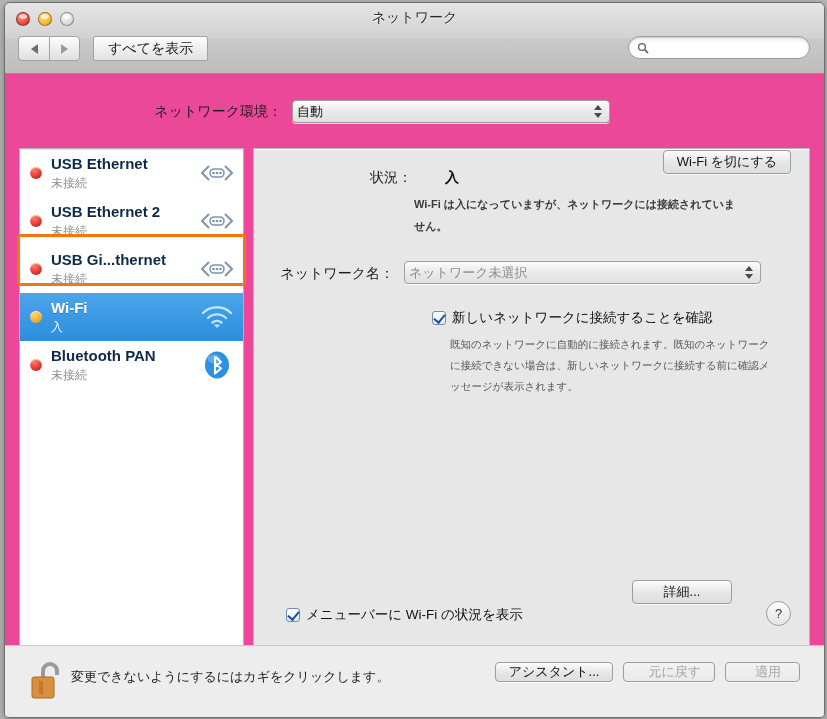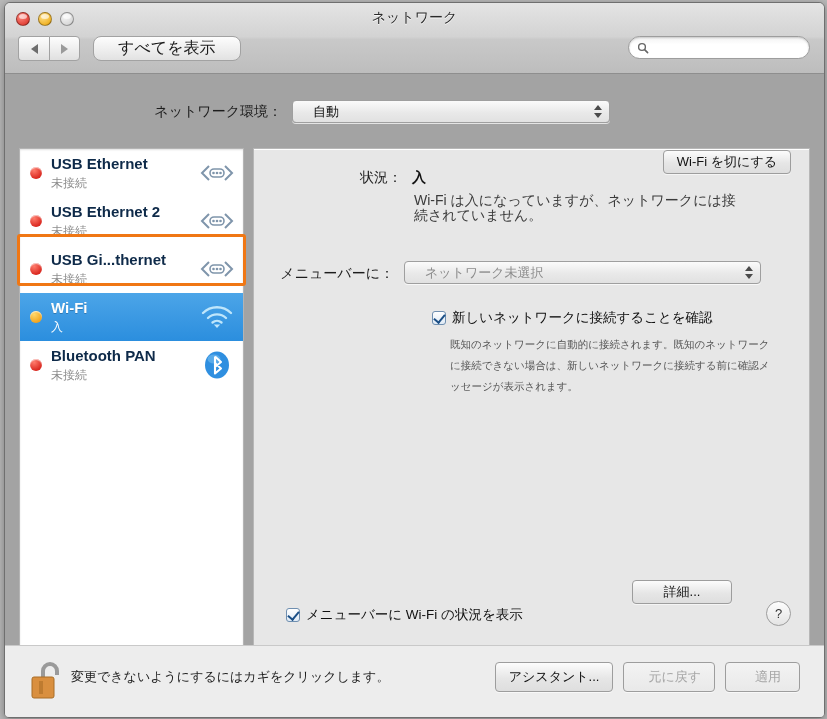--- a/index.html
+++ b/index.html
@@ -99,26 +99,26 @@
     border-bottom: 5px solid transparent;
   }
   .tri.left  { border-right: 7px solid #6d6d6d; }
   .tri.right { border-left: 7px solid #9a9a9a; }
 
   .showall {
     position: absolute;
     left: 88px;
     top: 33px;
     height: 25px;
-    padding: 0 24px;
+    padding: 0 14px;
     box-sizing: border-box;
     background: linear-gradient(to bottom, #fdfdfd, #e2e2e2);
     border: 1px solid #a2a2a2;
-    border-radius: 8px;
-    font-size: 16px;
+    border-radius: 2px;
+    font-size: 14px;
     color: #1b1b1b;
     display: flex;
     align-items: center;
   }
 
   .searchfield {
     position: absolute;
     right: 14px;
     top: 33px;
     width: 182px;
@@ -140,21 +140,21 @@
     font-family: inherit;
     width: 140px;
     margin-left: 4px;
     color: #333;
   }
 
   
   .content {
     position: relative;
     height: 643px;
-    background: #a3a3a3;
+    background: #ec4899;
   }
 
   .loc-row {
     position: absolute;
     left: 0; top: 26px;
     width: 100%;
     display: flex;
     align-items: center;
   }
   .loc-label {
@@ -169,21 +169,21 @@
     width: 318px;
     height: 23px;
     box-sizing: border-box;
     background: linear-gradient(to bottom, #fbfbfb, #e9e9e9 55%, #e1e1e1);
     border: 1px solid #9f9f9f;
     border-radius: 4px;
     box-shadow: 0 1px 0 rgba(255,255,255,.7);
     display: flex;
     align-items: center;
     position: relative;
-    padding-left: 20px;
+    padding-left: 4px;
     font-size: 13px;
     color: #111;
   }
   .popup .steppers {
     position: absolute;
     right: 7px;
     top: 4px;
     display: flex;
     flex-direction: column;
     gap: 3px;
@@ -316,24 +316,25 @@
     font-size: 13px;
     color: #111;
     display: inline-flex;
     align-items: center;
     justify-content: center;
     box-shadow: 0 1px 0 rgba(255,255,255,.6);
   }
   .pill-btn.disabled { color: #a6a6a6; background: linear-gradient(to bottom,#f3f3f3,#e9e9e9); padding-left: 24px; }
 
   .hint-text {
-    font-size: 14px;
+    font-size: 11px;
     color: #3b3b3b;
-    line-height: 15px;
+    line-height: 22px;
     width: 330px;
+    font-weight: bold;
   }
   .desc-text {
     font-size: 10.5px;
     color: #555;
     line-height: 21px;
     width: 330px;
   }
 
   .chk {
     width: 14px; height: 14px;
@@ -398,21 +399,21 @@
     color: #1c1c1c;
   }
   .footer-btns {
     position: absolute;
     right: 24px;
     top: 16px;
     display: flex;
     gap: 10px;
     align-items: center;
   }
-  .footer-btns .pill-btn { height: 30px; }
+  .footer-btns .pill-btn { height: 20px; }
 </style>
 </head>
 <body>
 
 <div class="window">
 
   <div class="titlebar">
     <div class="traffic">
       <div class="light close"></div>
       <div class="light min"></div>
@@ -550,31 +551,31 @@
       <div class="tb-btn">−</div>
       <div class="tb-btn gear">
         <span>⚙</span>
         <span style="width:0;height:0;border-left:4px solid transparent;border-right:4px solid transparent;border-top:5px solid #333;"></span>
       </div>
       <div class="tb-spacer"></div>
     </div>
 
     <div class="pane">
 
-      <div class="field-row" style="left:8px; top:20px; width:100%;">
+      <div class="field-row" style="left:18px; top:20px; width:100%;gap:23px;">
         <div class="field-label">状況：</div>
         <div class="status-value">入</div>
       </div>
 
       <div class="pill-btn" style="position:absolute; right:18px; top:1px;">Wi-Fi を切にする</div>
 
       <div class="hint-text" style="position:absolute; left:160px; top:44px;">Wi-Fi は入になっていますが、ネットワークには接続されていません。</div>
 
       <div class="field-row" style="left:0; top:112px; width:100%;">
-        <div class="field-label" style="padding-top:4px;">メニューバーに：</div>
+        <div class="field-label" style="padding-top:4px;">ネットワーク名：</div>
         <div class="popup" style="width:357px; color:#8c8c8c;">
           <span>ネットワーク未選択</span>
           <span class="steppers">
             <span class="st-up"></span>
               <span class="st-dn"></span>
           </span>
         </div>
       </div>
 
       <div class="chk-row" style="position:absolute; left:178px; top:160px;">

